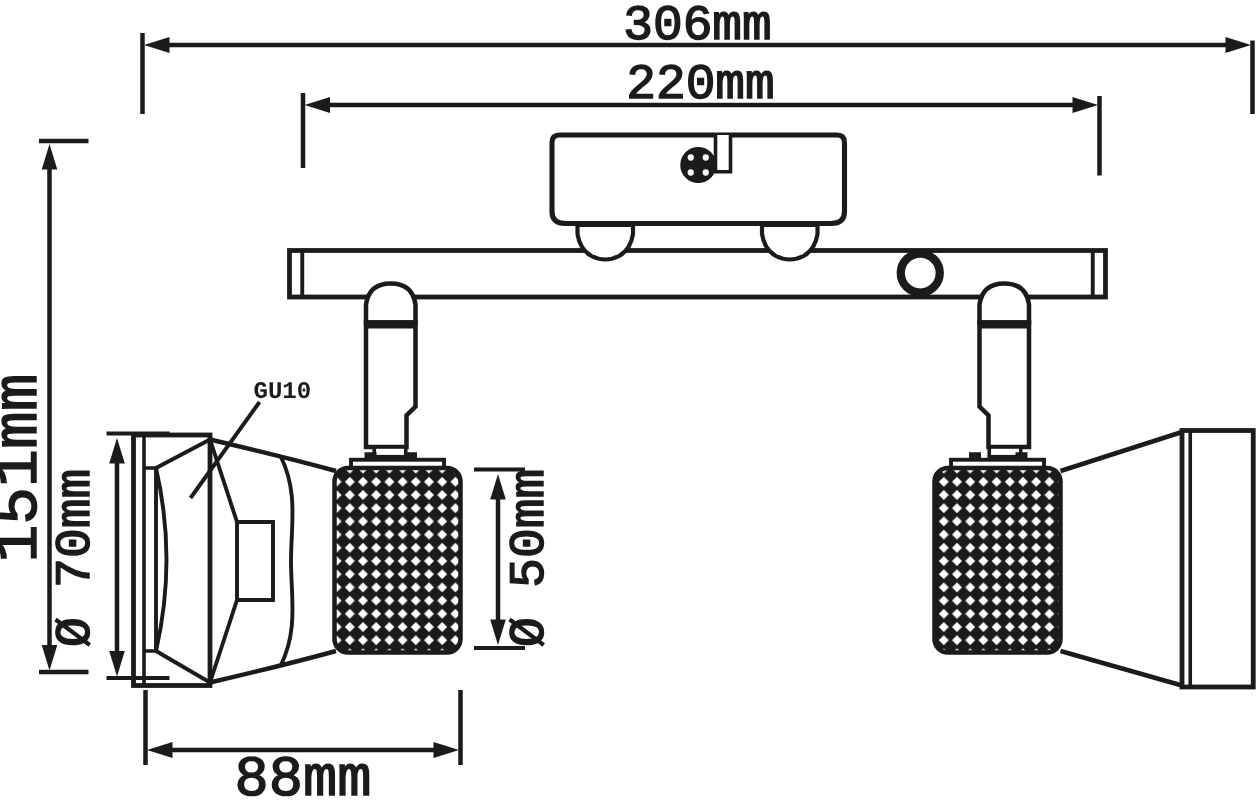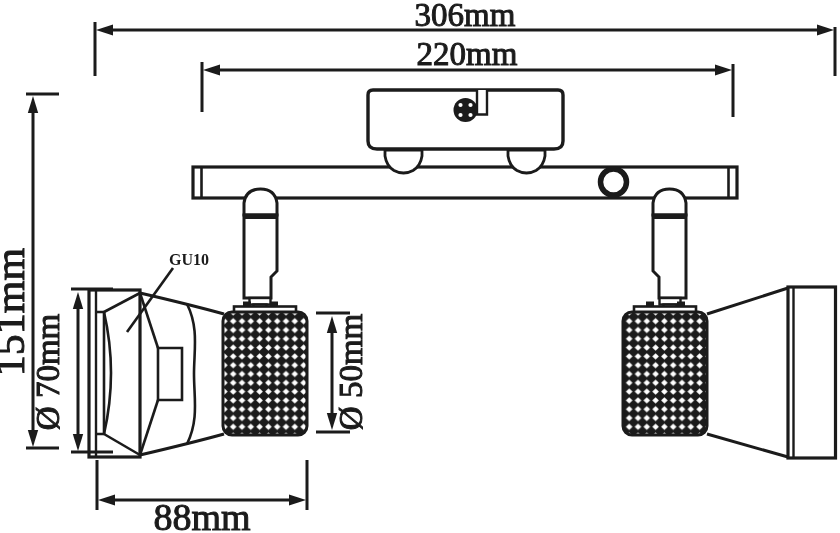--- a/index.html
+++ b/index.html
@@ -1,20 +1,20 @@
 <!DOCTYPE html>
 <html><head>
 <meta charset="utf-8">
 <style>
   html,body{margin:0;padding:0;background:#ffffff;}
   .stage{
     position:relative;
     width:840px;height:533px;
     background:#ffffff;
-    font-family:Liberation Serif, serif;
+    font-family:Liberation Mono, monospace;
     overflow:hidden;
   }
   svg{display:block;}
   text{fill:#1b1b1b;}
   .dim-txt{font-size:33px;}
   .dim-txt-big{font-size:42px;}
   .dim-txt-med{font-size:38px;}
   .dim-txt-dia{font-size:33px;}
   .lbl-txt{font-size:16px;font-weight:bold;}
 </style>

